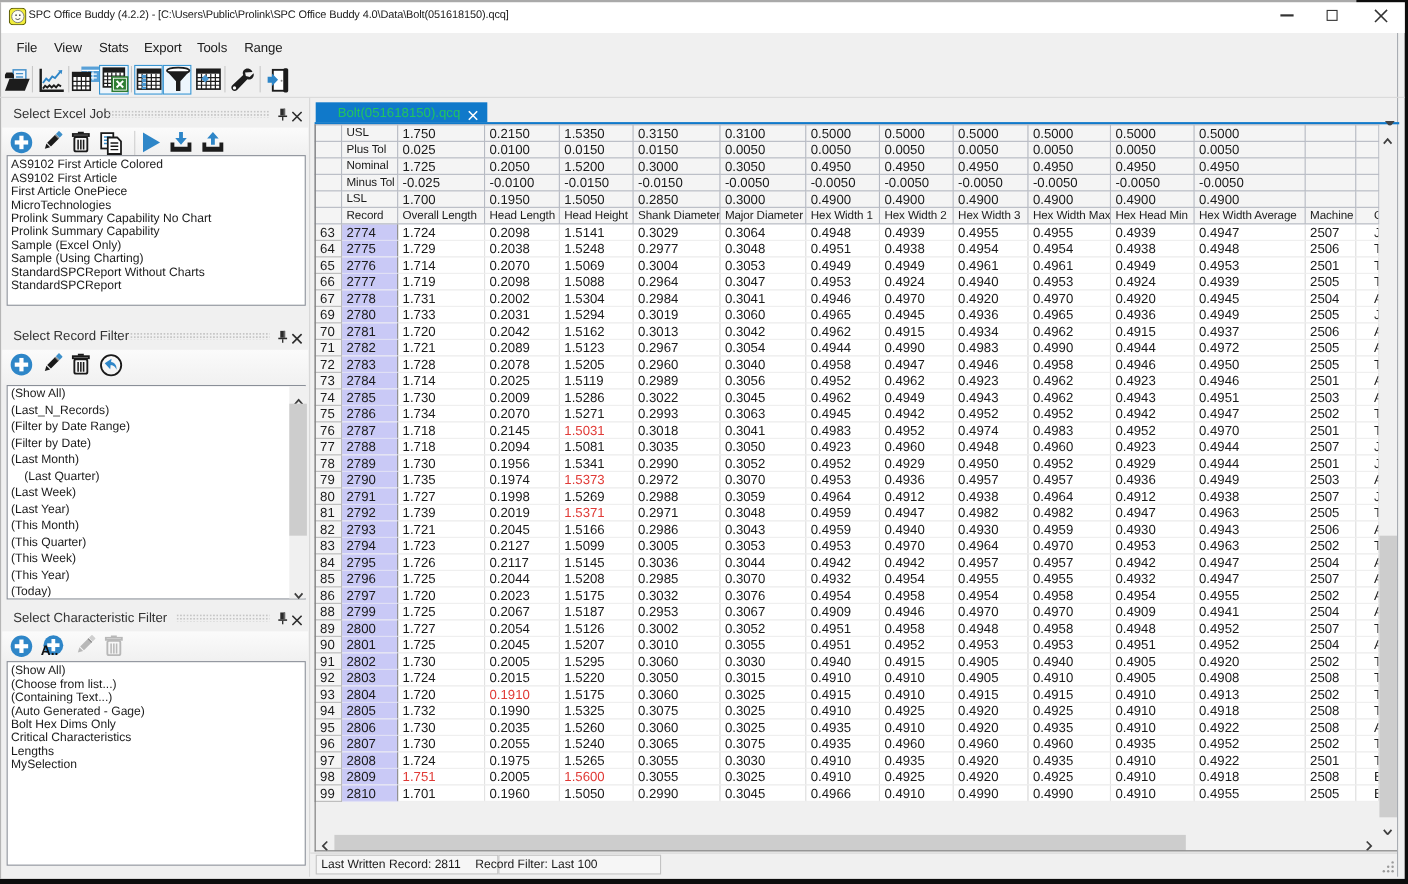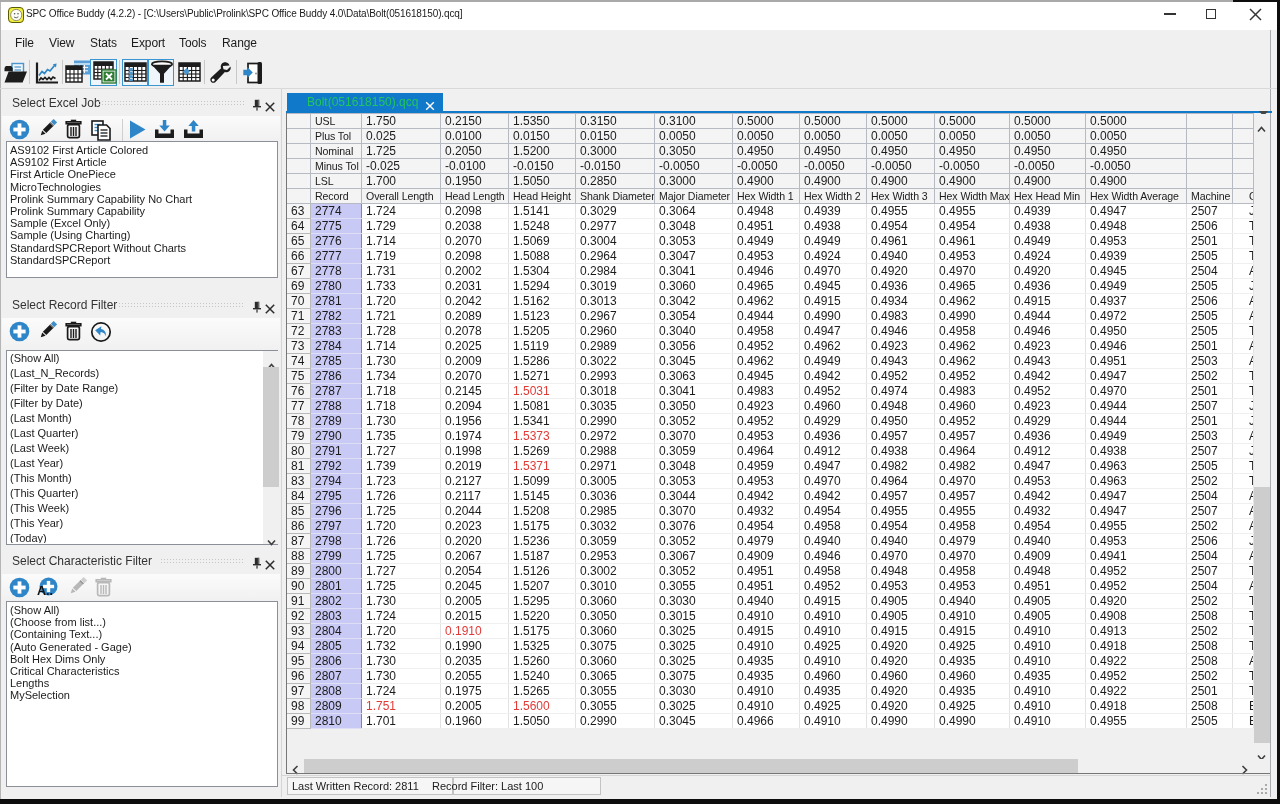--- a/index.html
+++ b/index.html
@@ -283,21 +283,21 @@
         <circle cx="11" cy="11" r="9.2" fill="none" stroke="#1a1a1a" stroke-width="1.7"></circle>
         <path d="M5.2 9.2 L10.2 14.6 L10.6 10.9 C13.4 11.2 15.2 12.8 15.9 15.2 C16.4 11.3 14.2 8.6 11 8.1 L11.4 5.2 Z" fill="#2e86c8"></path>
       </svg></div>
     <div style="position:absolute;left:6px;top:350px;width:272px;height:195px;background:#fff;border:1px solid #8a8f98;"></div>
     <div style="position:absolute;left:10px;top:351px;width:250px;height:192px;font-size:11px;color:#1b1b1b;white-space:nowrap;overflow:hidden;">
       <div style="height:15.0px;line-height:15.0px;">(Show All)</div>
       <div style="height:15.0px;line-height:15.0px;">(Last_N_Records)</div>
       <div style="height:15.0px;line-height:15.0px;">(Filter by Date Range)</div>
       <div style="height:15.0px;line-height:15.0px;">(Filter by Date)</div>
       <div style="height:15.0px;line-height:15.0px;">(Last Month)</div>
-      <div style="height:15.0px;line-height:15.0px;">(Last Quarter)</div>
+      <div style="height:15.0px;line-height:15.0px;margin-left:12px;">(Last Quarter)</div>
       <div style="height:15.0px;line-height:15.0px;">(Last Week)</div>
       <div style="height:15.0px;line-height:15.0px;">(Last Year)</div>
       <div style="height:15.0px;line-height:15.0px;">(This Month)</div>
       <div style="height:15.0px;line-height:15.0px;">(This Quarter)</div>
       <div style="height:15.0px;line-height:15.0px;">(This Week)</div>
       <div style="height:15.0px;line-height:15.0px;">(This Year)</div>
       <div style="height:15.0px;line-height:15.0px;">(Today)</div>
     </div>
     <div style="position:absolute;left:263px;top:351px;width:16px;height:193px;background:#f0f0f0;"></div>
     <div style="position:absolute;left:267px;top:356px;width:9px;height:7px;"><svg width="9" height="7">
@@ -799,20 +799,37 @@
             <td class="dv">0.4959</td>
             <td class="dv">0.4947</td>
             <td class="dv">0.4982</td>
             <td class="dv">0.4982</td>
             <td class="dv">0.4947</td>
             <td class="dv">0.4963</td>
             <td class="dv">2505</td>
             <td class="dv">Ted</td>
           </tr>
 <tr class="dr">
+            <td class="rn">82</td>
+            <td class="rc">2793</td>
+            <td class="dv">1.721</td>
+            <td class="dv">0.2045</td>
+            <td class="dv">1.5166</td>
+            <td class="dv">0.2986</td>
+            <td class="dv">0.3043</td>
+            <td class="dv">0.4959</td>
+            <td class="dv">0.4940</td>
+            <td class="dv">0.4930</td>
+            <td class="dv">0.4959</td>
+            <td class="dv">0.4930</td>
+            <td class="dv">0.4943</td>
+            <td class="dv">2506</td>
+            <td class="dv">Alic</td>
+          </tr>
+<tr class="dr">
             <td class="rn">83</td>
             <td class="rc">2794</td>
             <td class="dv">1.723</td>
             <td class="dv">0.2127</td>
             <td class="dv">1.5099</td>
             <td class="dv">0.3005</td>
             <td class="dv">0.3053</td>
             <td class="dv">0.4953</td>
             <td class="dv">0.4970</td>
             <td class="dv">0.4964</td>
@@ -865,37 +882,20 @@
             <td class="dv">0.3032</td>
             <td class="dv">0.3076</td>
             <td class="dv">0.4954</td>
             <td class="dv">0.4958</td>
             <td class="dv">0.4954</td>
             <td class="dv">0.4958</td>
             <td class="dv">0.4954</td>
             <td class="dv">0.4955</td>
             <td class="dv">2502</td>
             <td class="dv">Alic</td>
-          </tr>
-<tr class="dr">
-            <td class="rn">87</td>
-            <td class="rc">2798</td>
-            <td class="dv">1.726</td>
-            <td class="dv">0.2020</td>
-            <td class="dv">1.5236</td>
-            <td class="dv">0.3059</td>
-            <td class="dv">0.3052</td>
-            <td class="dv">0.4979</td>
-            <td class="dv">0.4940</td>
-            <td class="dv">0.4940</td>
-            <td class="dv">0.4979</td>
-            <td class="dv">0.4940</td>
-            <td class="dv">0.4953</td>
-            <td class="dv">2506</td>
-            <td class="dv">Joe</td>
           </tr>
 <tr class="dr">
             <td class="rn">88</td>
             <td class="rc">2799</td>
             <td class="dv">1.725</td>
             <td class="dv">0.2067</td>
             <td class="dv">1.5187</td>
             <td class="dv">0.2953</td>
             <td class="dv">0.3067</td>
             <td class="dv">0.4909</td>

